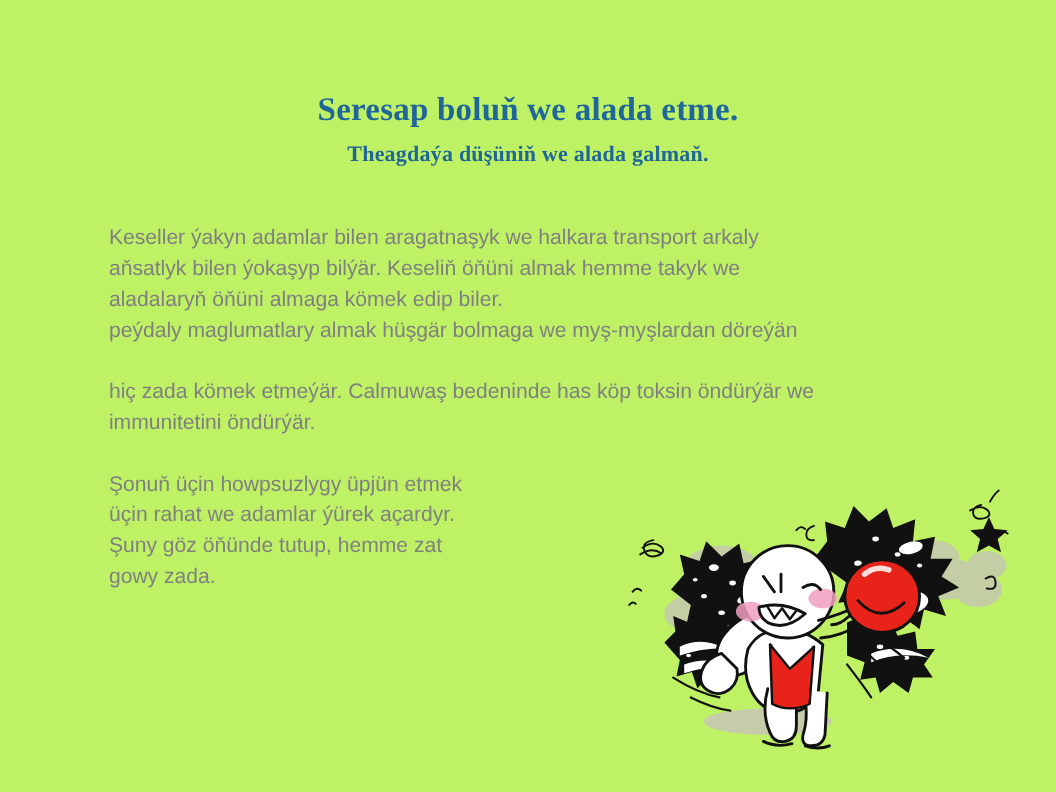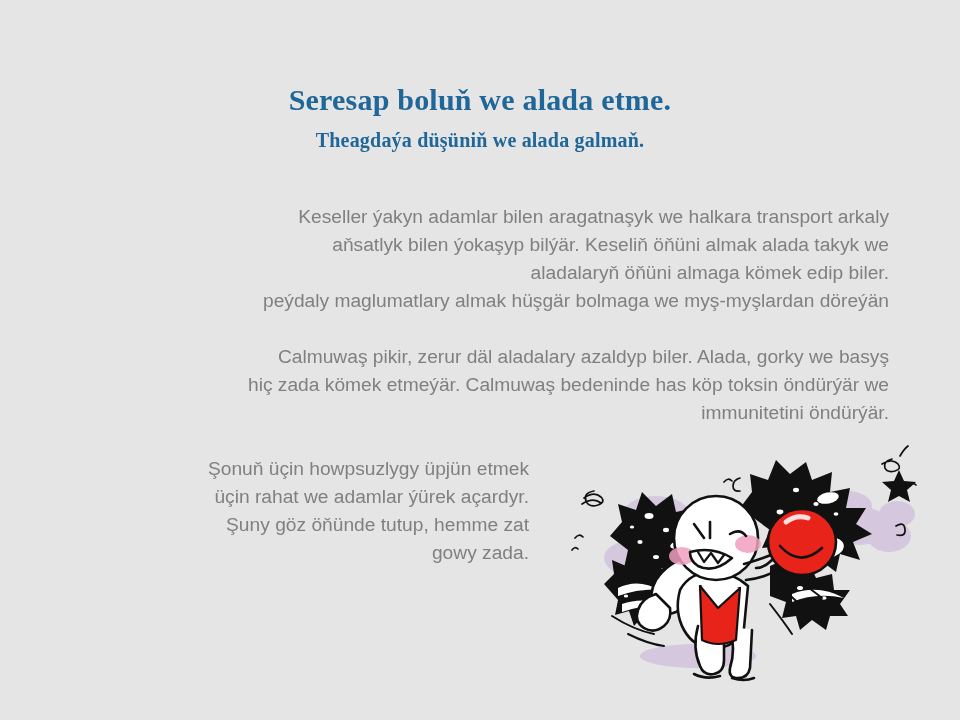--- a/index.html
+++ b/index.html
@@ -13,21 +13,21 @@
     position: relative;
     overflow: hidden;
     font-family: "Liberation Sans", sans-serif;
   }
 
   #slide {
     position: absolute;
     left: 0; top: 0;
     width: 960px;
     height: 720px;
-    background: #e5e5e5;
+    background: #bef264;
   }
 
   
   #title-block {
     position: absolute;
     left: 0;
     top: 80px;
     width: 960px;
     text-align: center;
     font-family: "Liberation Serif", "DejaVu Serif", serif;
@@ -56,21 +56,20 @@
     line-height: 28px;
     font-family: "Liberation Sans", sans-serif;
   }
   .para {
     margin: 0 0 28px 0;
   }
   .para:last-child { margin-bottom: 0; }
   .para .ln {
     display: block;
     white-space: nowrap;
-    text-align: right;
   }
   #para-3 { width: 430px; }
 
   
   #illustration {
     position: absolute;
     left: 548px;
     top: 438px;
     width: 400px;
     height: 252px;
@@ -84,27 +83,26 @@
 
   <div id="title-block">
     <span class="tline" id="title-line-1">Seresap boluň we alada etme.</span>
     <span class="tline" id="title-line-2">Theagdaýa düşüniň we alada galmaň.</span>
   </div>
 
   <div id="body-block">
 
     <p class="para" id="para-1">
       <span class="ln">Keseller ýakyn adamlar bilen aragatnaşyk we halkara transport arkaly</span>
-      <span class="ln">aňsatlyk bilen ýokaşyp bilýär. Keseliň öňüni almak alada takyk we</span>
+      <span class="ln">aňsatlyk bilen ýokaşyp bilýär. Keseliň öňüni almak hemme takyk we</span>
       <span class="ln">aladalaryň öňüni almaga kömek edip biler.</span>
       <span class="ln">peýdaly maglumatlary almak hüşgär bolmaga we myş-myşlardan döreýän</span>
     </p>
 
     <p class="para" id="para-2">
-      <span class="ln">Calmuwaş pikir, zerur däl aladalary azaldyp biler. Alada, gorky we basyş</span>
       <span class="ln">hiç zada kömek etmeýär. Calmuwaş bedeninde has köp toksin öndürýär we</span>
       <span class="ln">immunitetini öndürýär.</span>
     </p>
 
     <p class="para" id="para-3">
       <span class="ln">Şonuň üçin howpsuzlygy üpjün etmek</span>
       <span class="ln">üçin rahat we adamlar ýürek açardyr.</span>
       <span class="ln">Şuny göz öňünde tutup, hemme zat</span>
       <span class="ln">gowy zada.</span>
     </p>

